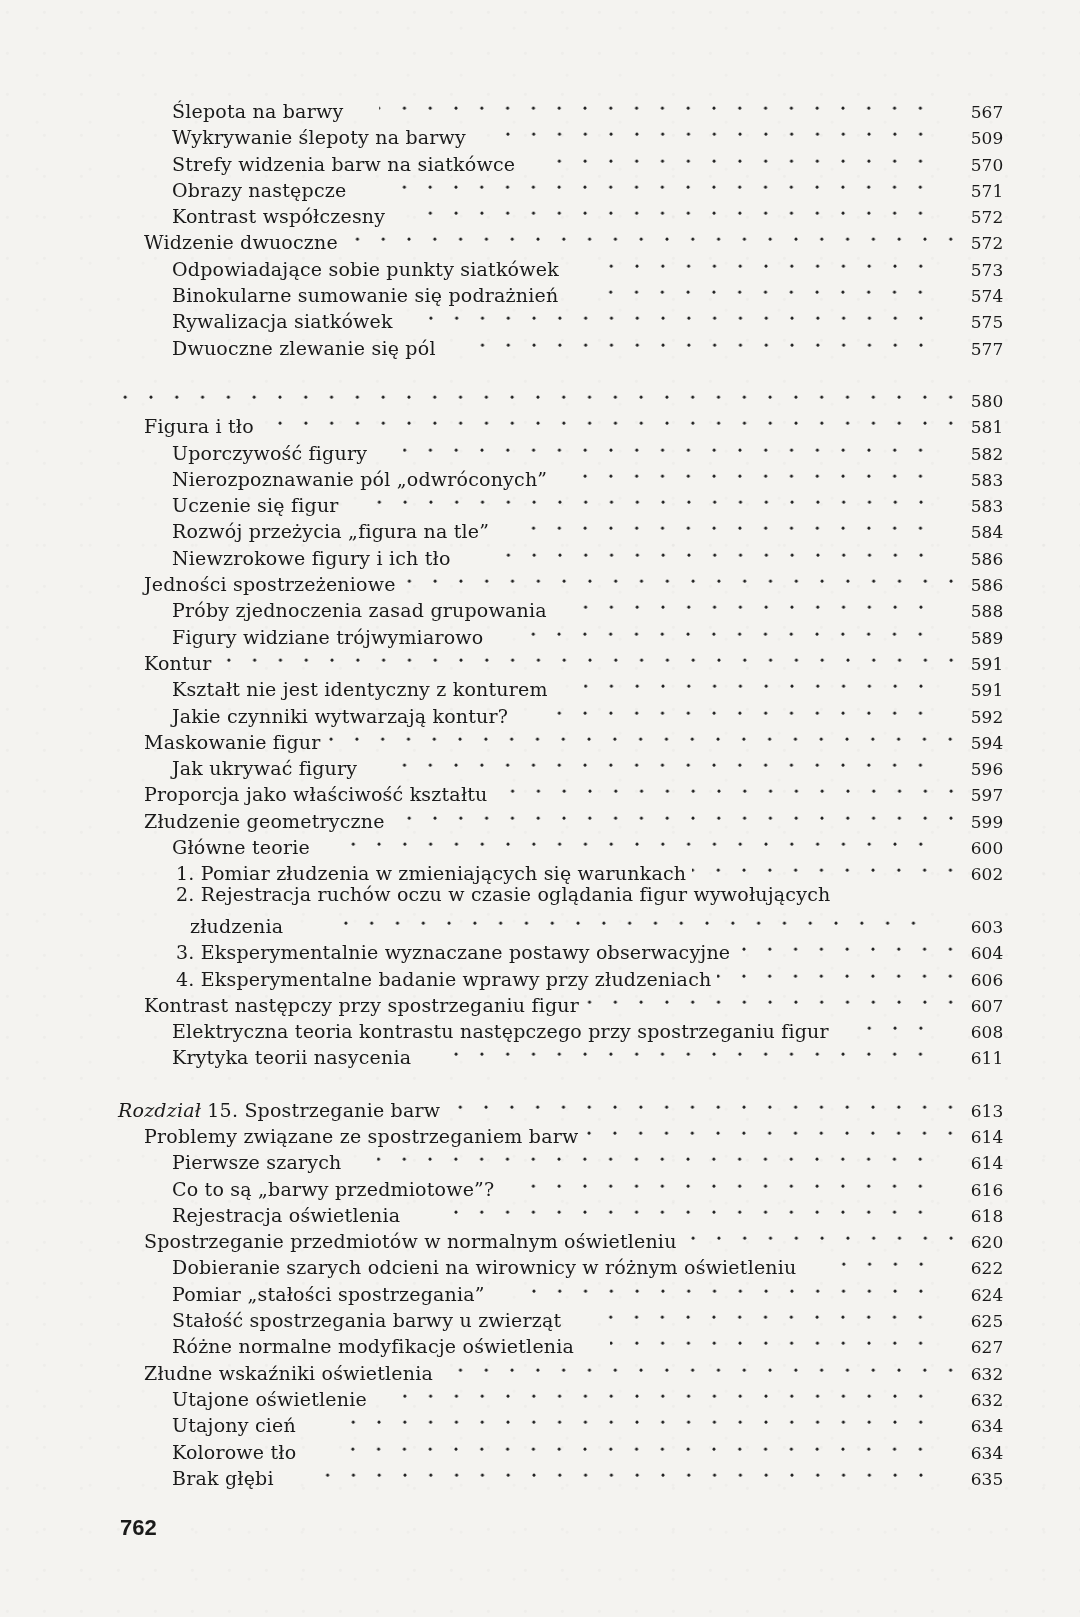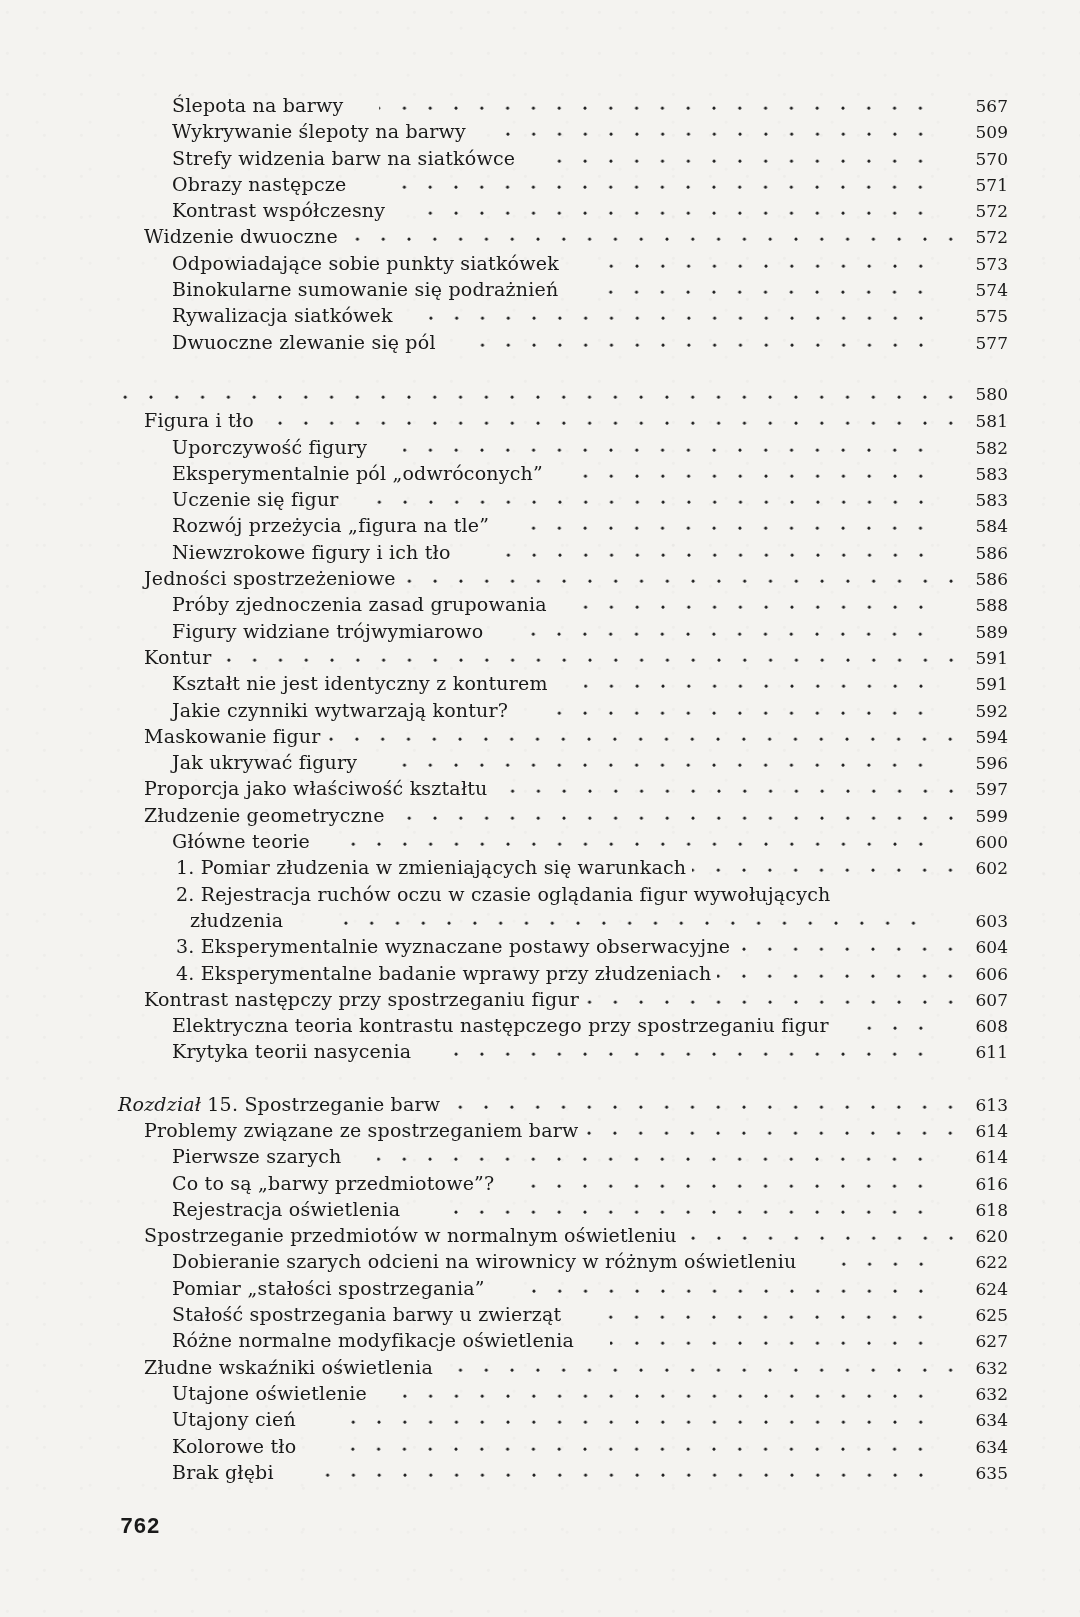--- a/index.html
+++ b/index.html
@@ -30,28 +30,29 @@
   .title .rz { font-style: italic; }
   .leader {
     flex: 1 1 auto; height: 26.3px; align-self: stretch;
     background-image: radial-gradient(circle, #222 1.4px, transparent 1.8px);
     background-size: 25.8px 26.3px;
     background-position: right 50px top 3px;
     background-repeat: repeat-x;
     margin-right: 4px;
   }
   .pg {
-    flex: 0 0 42px; text-align: right; font-size: 17px;
+    flex: 0 0 42px; text-align: center; font-size: 17px;
     font-family: "DejaVu Serif", serif;
+    margin-top: 7px;
   }
   .gap { height: 26px; }
   .footer {
     position: absolute; left: 120px; top: 1515px;
     font-size: 22px; font-weight: bold;
-    font-family: Liberation Mono, monospace;
+    font-family: Liberation Sans, sans-serif;
   }
   .nolead .leader { visibility: hidden; }
 </style>
 </head>
 <body>
 
 <div class="page">
   <div class="toc" id="toc">
       <div class="row lvl2">
         <div class="inner">
@@ -139,21 +140,21 @@
       </div>
       <div class="row lvl2">
         <div class="inner">
           <span class="title">Uporczywość figury</span>
           <span class="leader"></span>
           <span class="pg">582</span>
         </div>
       </div>
       <div class="row lvl2">
         <div class="inner">
-          <span class="title">Eksperymentalnie pól „odwróconych”</span>
+          <span class="title">Nierozpoznawanie pól „odwróconych”</span>
           <span class="leader"></span>
           <span class="pg">583</span>
         </div>
       </div>
       <div class="row lvl2">
         <div class="inner">
           <span class="title">Uczenie się figur</span>
           <span class="leader"></span>
           <span class="pg">583</span>
         </div>

